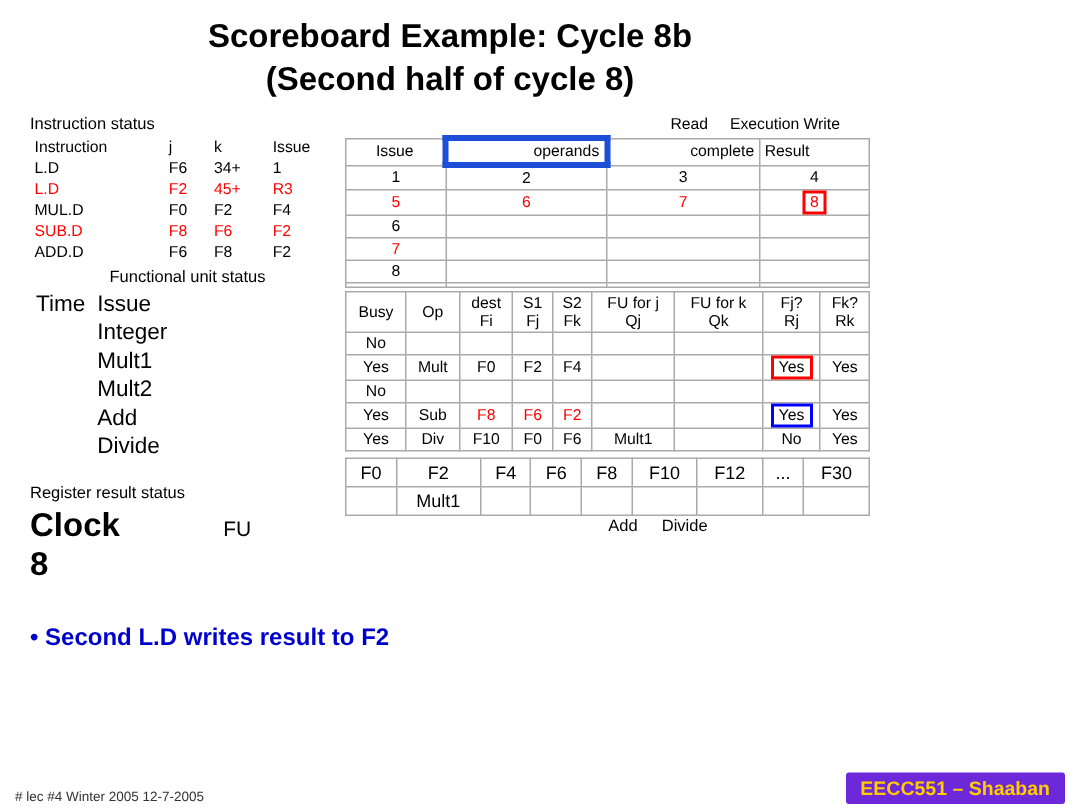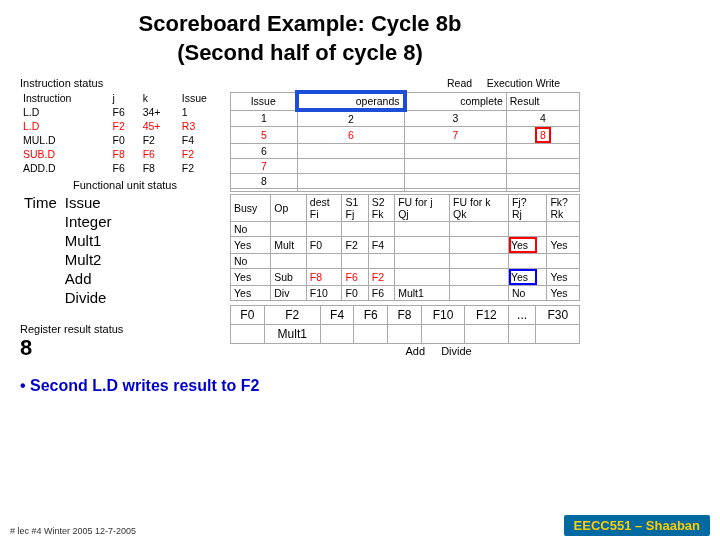--- a/index.html
+++ b/index.html
@@ -98,21 +98,21 @@
     
     .fu-right-table {
       border-collapse: collapse;
       font-size: 10.5px;
       width: 100%;
       margin-top: 4px;
     }
     .fu-right-table td, .fu-right-table th {
       border: 1px solid #aaa;
       padding: 1px 3px;
-      text-align: left;
+      text-align: center;
     }
 
     
     .reg-reg-row {
       border-collapse: collapse;
       font-size: 12px;
       width: 100%;
       margin-top: 2px;
     }
     .reg-reg-row td {
@@ -125,30 +125,30 @@
       font-size: 11px;
       width: 100%;
     }
     .reg-fu-row td {
       padding: 1px 4px;
       text-align: center;
       font-size: 11px;
     }
 
     .bottom-bullet {
-      margin-top: 16px;
+      margin-top: 28px;
       font-size: 16px;
       font-weight: bold;
       color: #0000cc;
     }
     .bottom-footer {
       position: absolute;
       bottom: 4px;
       right: 10px;
-      background: #0369a1;
+      background: #6d28d9;
       color: #ffcc00;
       font-size: 13px;
       font-weight: bold;
       padding: 3px 10px;
       border-radius: 2px;
     }
     .footer-sub {
       position: absolute;
       bottom: 4px;
       left: 10px;
@@ -237,20 +237,25 @@
           <td>Add</td>
         </tr>
         <tr>
           <td></td>
           <td>Divide</td>
         </tr>
       </tbody>
         </table>
 
       <div class="reg-label">Register result status</div>
+      <div class="clock-row">
+        <span class="clock-label">Clock</span>
+        <span style="font-size:11px">&nbsp;&nbsp;&nbsp;&nbsp;&nbsp;&nbsp;&nbsp;&nbsp;&nbsp;&nbsp;&nbsp;&nbsp;&nbsp;&nbsp;&nbsp;&nbsp;</span>
+        <span style="font-size:14px">FU</span>
+      </div>
       <div style="font-size:22px; font-weight:bold; margin-left:0;">8</div>
     </div>
 
     <div class="right-panel">
 
       <div style="font-size:10.5px; text-align:right; padding-right:20px; margin-bottom:1px;">
         <span>Read &nbsp;&nbsp;&nbsp; Execution Write</span>
       </div>
 
       <table class="scoreboard-right-top" style="margin-bottom:0; border:1px solid #aaa;">

